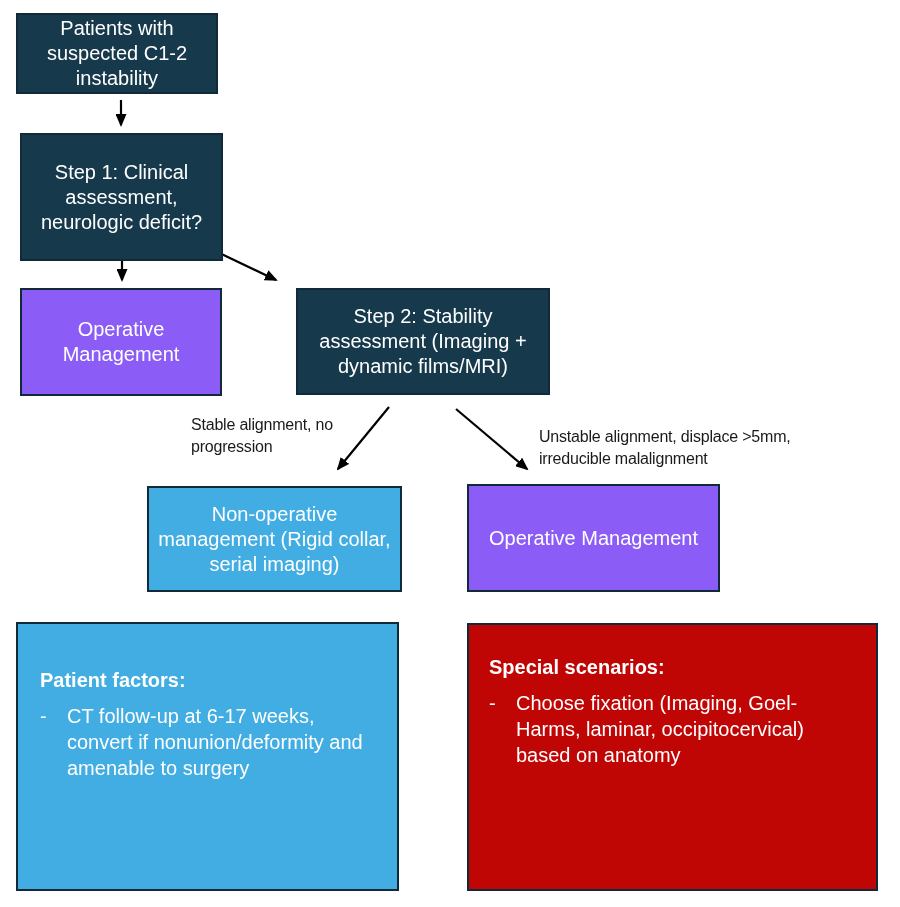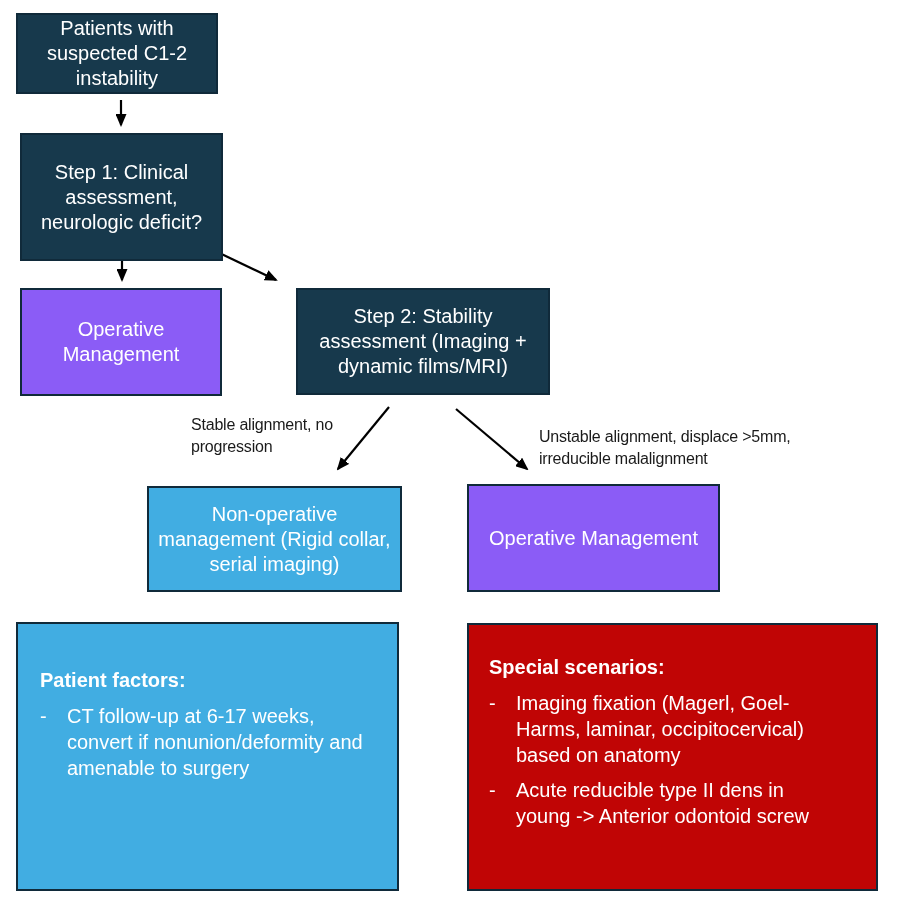--- a/index.html
+++ b/index.html
@@ -114,22 +114,18 @@
         <span class="bullet-text">CT follow-up at 6-17 weeks, convert if nonunion/deformity and amenable to surgery</span>
       </li>
     </ul>
   </div>
 
   <div class="info-box info-box--red" id="info-special-scenarios">
     <p class="info-heading">Special scenarios:</p>
     <ul class="bullet-list">
       <li class="bullet-item">
         <span class="bullet-dash"></span>
-        <span class="bullet-text">Imaging fixation (Magerl, Goel-Harms, laminar, occipitocervical) based on anatomy</span>
-      </li>
-      <li class="bullet-item">
-        <span class="bullet-dash"></span>
-        <span class="bullet-text">Acute reducible type II dens in young -&gt; Anterior odontoid screw</span>
+        <span class="bullet-text">Choose fixation (Imaging, Goel-Harms, laminar, occipitocervical) based on anatomy</span>
       </li>
     </ul>
   </div>
 
 </div>
 
 </body></html>

